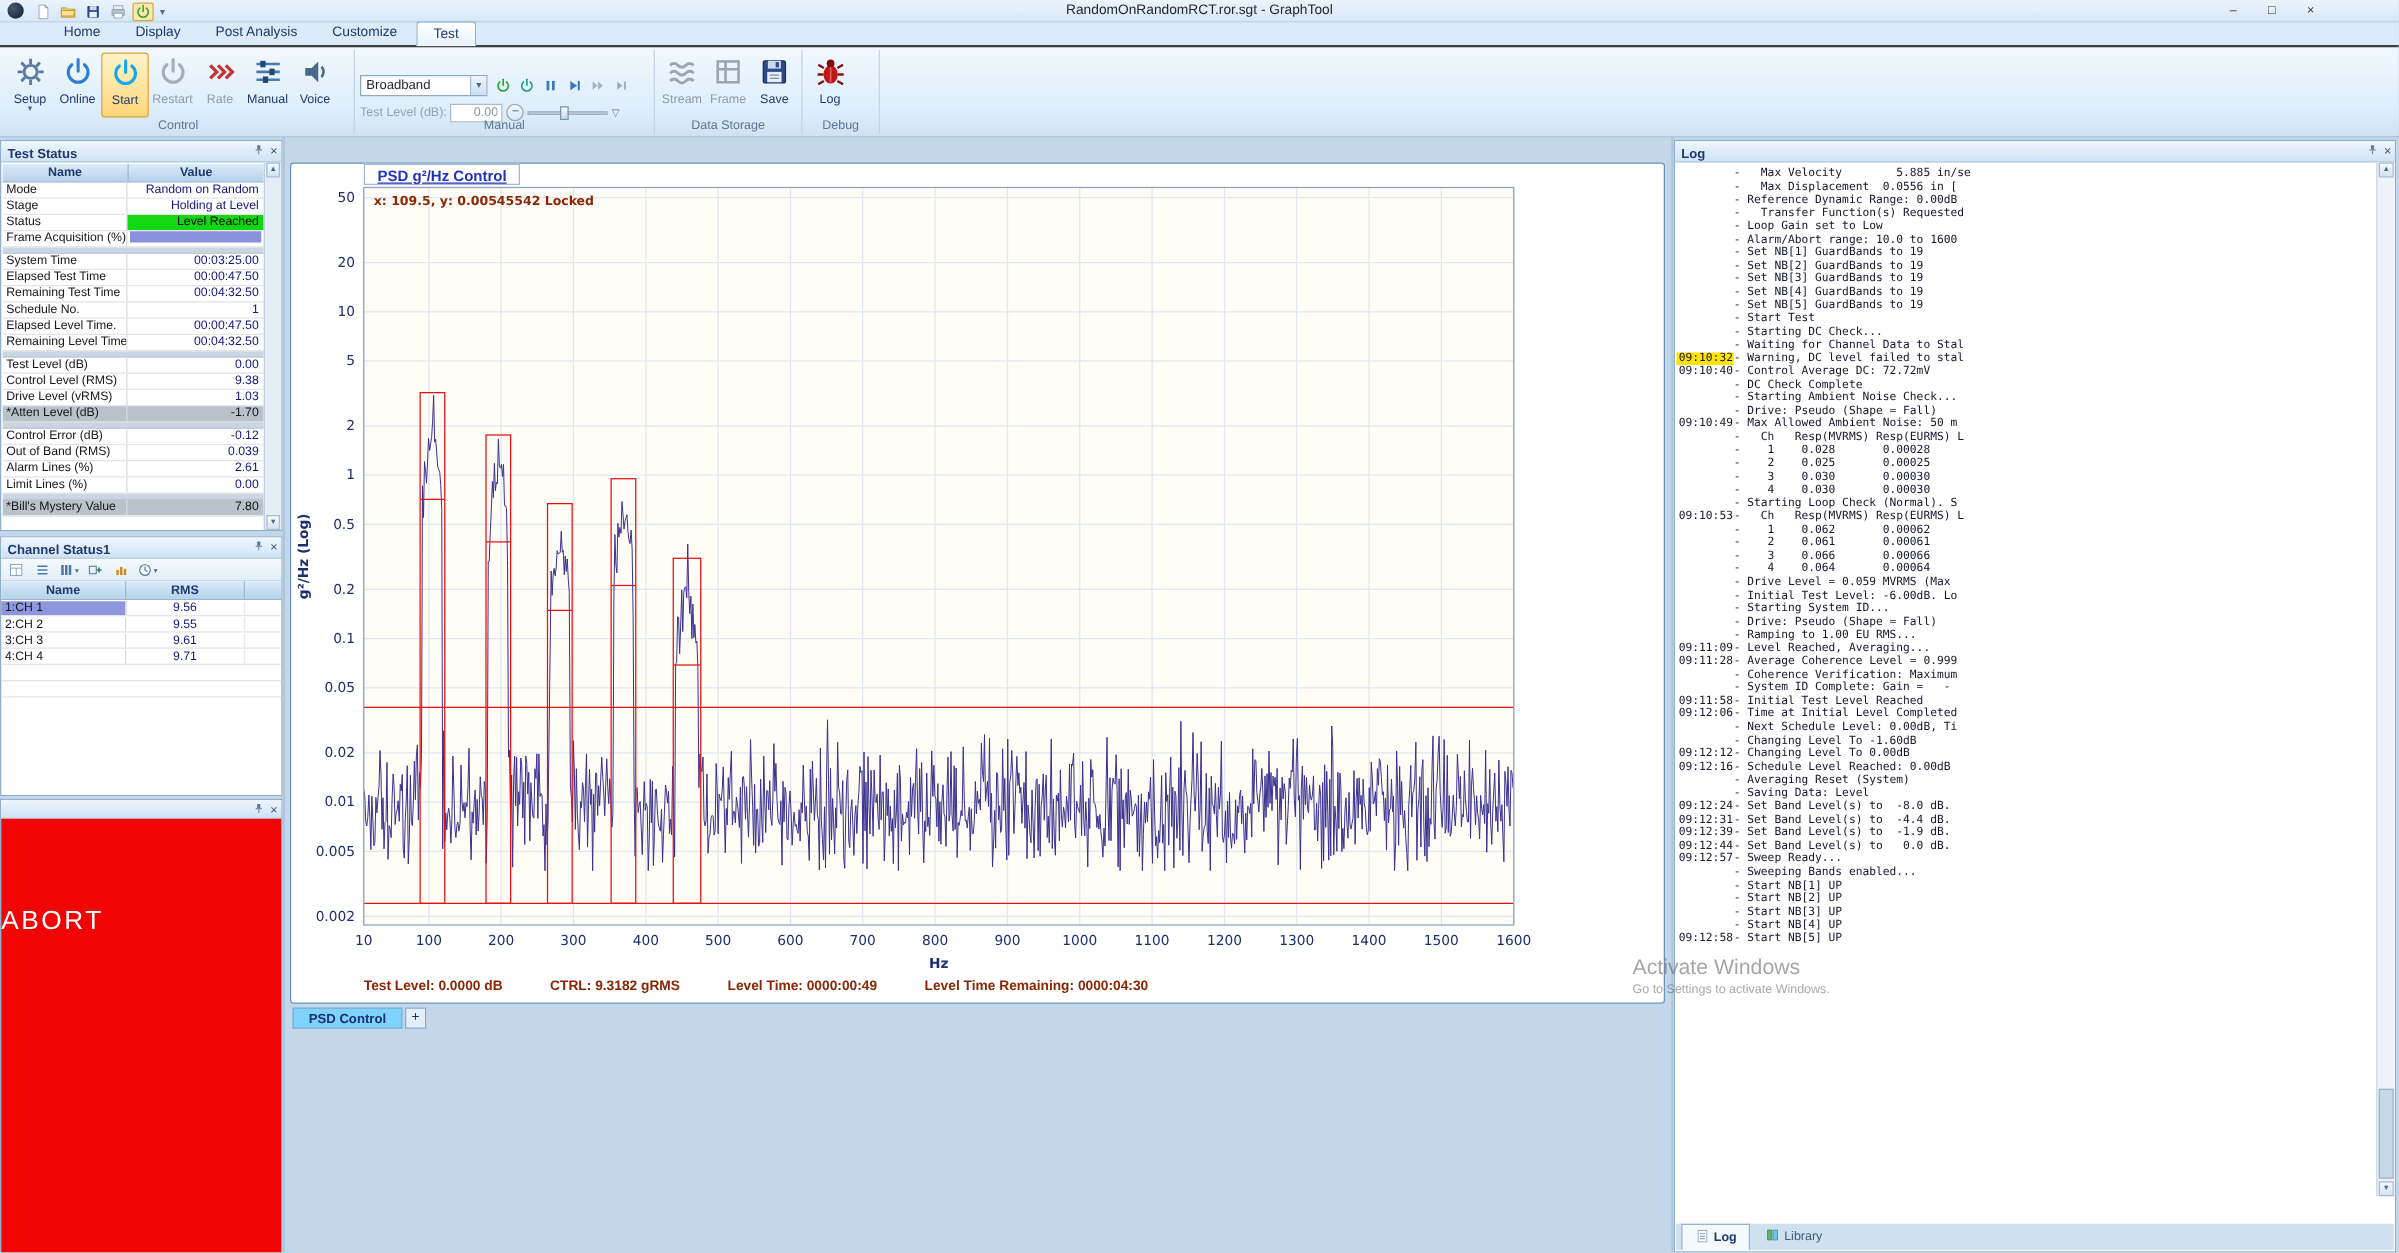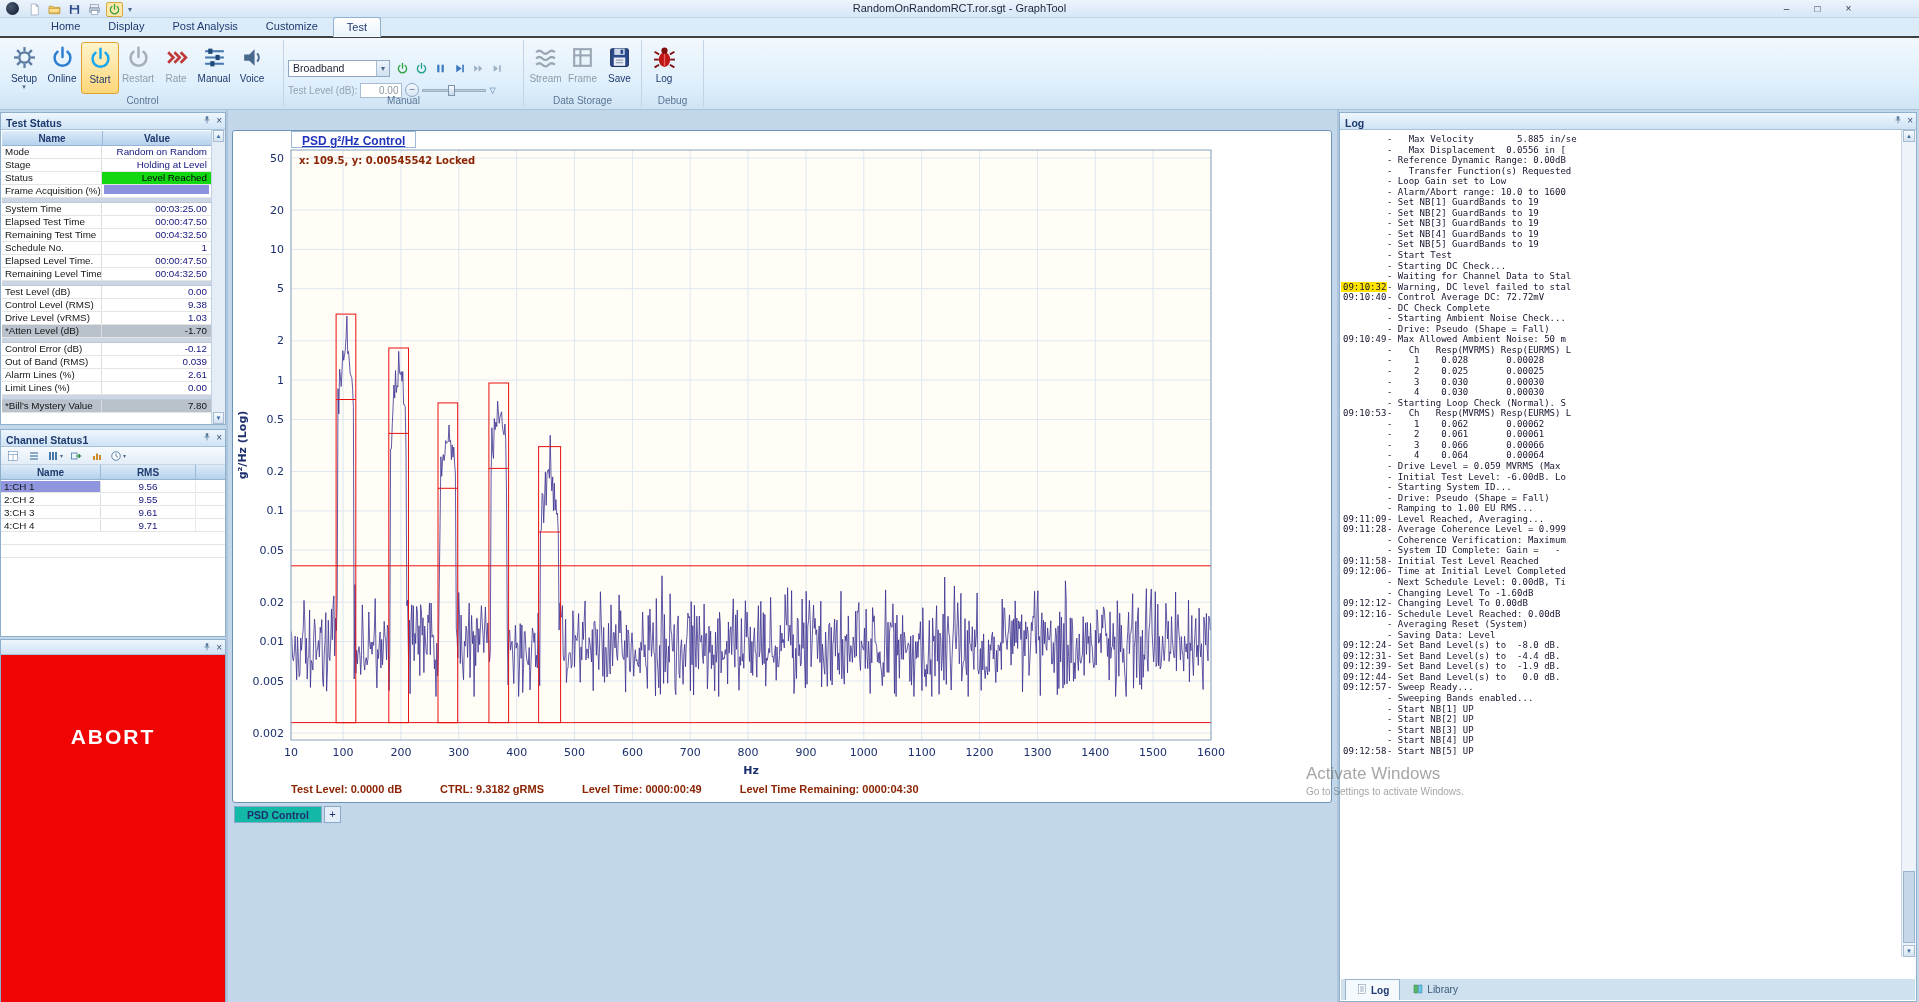--- a/index.html
+++ b/index.html
@@ -95,38 +95,38 @@
   .chhead{display:flex;height:15px;background:linear-gradient(#dcebf9,#b6d2ec);border-bottom:1px solid #96b4d4;font-size:10px;font-weight:bold;color:#1e3a6e}
   .chhead .hc1{flex:0 0 100px;text-align:center;border-right:1px solid #9ab8d8;line-height:15px}
   .chhead .hc2{flex:0 0 95px;text-align:center;border-right:1px solid #9ab8d8;line-height:15px}
   .chrow{display:flex;height:13px;border-bottom:1px solid #e4e4e4;align-items:center;font-size:9.8px}
   .chname{flex:0 0 100px;padding-left:3px;border-right:1px solid #dcdcdc;color:#151515}
   .chname.sel{background:#8f96dd}
   .chval{flex:0 0 95px;text-align:center;border-right:1px solid #e8e8e8;color:#14147e}
 
   
   .abort-area{position:absolute;left:0;right:0;top:15px;bottom:0;background:#f00404}
-  .abort-lbl{position:absolute;left:0;right:0;top:70px;text-align:center;color:#fff;font-size:21px;font-weight:bold;letter-spacing:2px}
+  .abort-lbl{position:absolute;left:0;right:0;top:70px;color:#fff;font-size:21px;font-weight:normal;letter-spacing:2px}
 
   
   .main{position:absolute;left:228px;top:0;width:1336px;bottom:0}
   .chart-box{position:absolute;left:4px;top:20px;width:1100px;height:673px;background:#fff;border:1px solid #6f93b8;border-radius:3px}
   .chart-title{position:absolute;left:58px;top:0;height:17px;padding:2px 10px;background:#fff;border:1px solid #a0b8d8;font-size:12px;font-weight:bold;color:#2233bb;text-decoration:underline;z-index:5}
   #plot-svg{position:absolute;left:0;top:2px}
   #plot-svg text.tick{font-family:"DejaVu Sans",sans-serif;font-size:11px;fill:#1c2f6e}
   #plot-svg text.axis{font-family:"DejaVu Sans",sans-serif;font-size:11px;font-weight:bold;fill:#1c2f6e}
   #plot-svg text.cursor{font-family:"DejaVu Sans",sans-serif;font-size:10px;font-weight:bold;fill:#8b2504}
   .annots{position:absolute;left:988px;top:22px;width:110px}
   .annots div{font-size:10.5px;font-weight:bold;color:#8b2504;line-height:13px;white-space:nowrap}
   .an-gap{height:14px}
   .an-sm{height:3px}
   .chart-status{position:absolute;left:58px;top:652px;display:flex;gap:38px}
   .chart-status span{font-size:11px;font-weight:bold;color:#8b2504;white-space:nowrap}
   .doc-tabs{position:absolute;left:6px;top:696px;display:flex;gap:2px;height:17px}
-  .dtab{background:#14b8a6;border:1px solid #8aa8c8;padding:2px 12px;font-size:10.5px;font-weight:bold;color:#1c2f6e}
+  .dtab{background:#7dd3fc;border:1px solid #8aa8c8;padding:2px 12px;font-size:10.5px;font-weight:bold;color:#1c2f6e}
   .dtab-add{background:#e4eef8;border:1px solid #8aa8c8;width:17px;text-align:center;font-size:11px;color:#1c2f6e;line-height:14px}
 
   
   .log-panel{position:absolute;left:1339px;top:2px;width:578px;bottom:0;background:#fff;border:1px solid #8fb0cc}
   .log-body{position:absolute;left:1px;right:15px;top:18px;bottom:44px;overflow:hidden;background:#fff;padding-top:3px}
   .logline{display:flex;height:10.55px;line-height:10.55px;font-family:"DejaVu Sans Mono",monospace;font-size:9px;color:#15152e}
   .lts{flex:0 0 46px;padding-left:2px}
   .lts.hl{background:#ffe400}
   .lmsg{white-space:pre}
   .log-scroll{position:absolute;right:0;top:17px;bottom:44px;width:15px;background:#eef3f9;border-left:1px solid #c8d6e4}

